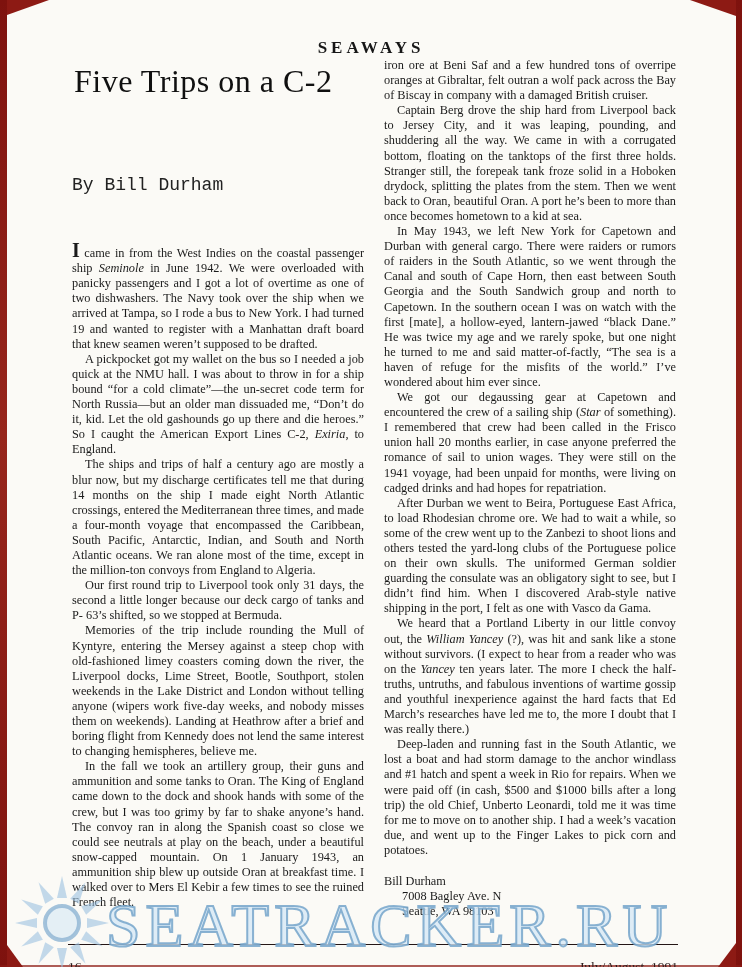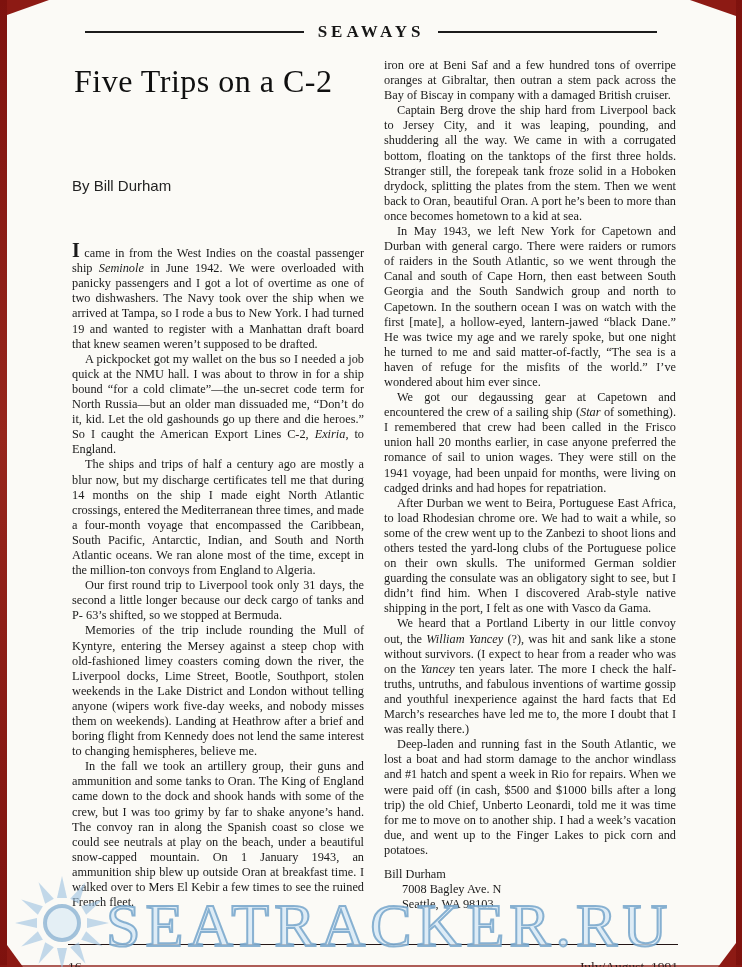--- a/index.html
+++ b/index.html
@@ -13,21 +13,21 @@
   .edge-left{left:0;top:0;bottom:0;width:7px;background:linear-gradient(180deg,#7e120e,#97261c 45%,#7e120e);}
   .edge-right{right:0;top:0;bottom:0;width:6px;background:linear-gradient(180deg,#7e120e,#97261c 55%,#7e120e);}
   .edge-bottom{left:0;right:0;bottom:0;height:2px;opacity:.7;}
   .corner-tl{left:7px;top:0;width:42px;height:15px;clip-path:polygon(0 0,100% 0,0 100%);}
   .corner-tr{right:6px;top:0;width:46px;height:16px;clip-path:polygon(0 0,100% 0,100% 100%);}
   .corner-bl{left:7px;bottom:0;width:16px;height:22px;clip-path:polygon(0 0,0 100%,100% 100%);}
   .corner-br{right:6px;bottom:0;width:18px;height:24px;clip-path:polygon(100% 0,100% 100%,0 100%);}
   
   .mag-header{
     position:absolute;top:22px;left:85px;right:85px;
-    display:flex;align-items:center;gap:14px;
+    display:flex;align-items:center;gap:14px;flex-direction:column;
   }
   .header-rule{flex:1;border-top:2px solid #1c1c1c;height:0;}
   .mag-title{
     font-size:17px;letter-spacing:4px;font-weight:600;color:#161616;
     font-family:"Liberation Serif",serif;white-space:nowrap;
   }
   
   .columns{
     position:absolute;top:58px;left:72px;width:604px;
     display:flex;gap:20px;
@@ -35,29 +35,29 @@
   .col{
     width:292px;
     font-size:12.3px;line-height:15.1px;text-align:justify;color:#1a1a1a;
   }
   .article-title{
     font-size:32px;font-weight:400;letter-spacing:.5px;color:#101010;
     white-space:nowrap;margin:6px 0 0 2px;line-height:34px;
   }
   .byline{
     margin-top:80px;
-    font-family:Liberation Sans, sans-serif;font-size:15px;color:#222;
+    font-family:Liberation Mono, monospace;font-size:18px;color:#222;
     text-align:left;
   }
   .left-paras{margin-top:50px;}
   .paras p{margin:0;text-indent:13px;}
   .paras p.noindent{text-indent:0;}
   .italic{font-style:italic;}
   .dropcap{font-weight:bold;font-size:20px;}
-  .signature-block{margin-top:9px;text-align:left;}
+  .signature-block{margin-top:16px;text-align:left;}
   .sig-line{text-indent:0;}
   .sig-indent{padding-left:18px;}
   
   .page-footer{
     position:absolute;left:68px;right:64px;top:944px;
     border-top:1.6px solid #241616;padding-top:14px;
     display:flex;justify-content:space-between;
     font-size:13.5px;color:#2a1c1c;
   }
   .issue-date{}
@@ -98,21 +98,21 @@
         <p class="noindent"><span class="dropcap">I</span><span> came in from the West Indies on the coastal passenger ship </span><span class="italic">Seminole</span><span> in June 1942. We were overloaded with panicky passengers and I got a lot of overtime as one of two dishwashers. The Navy took over the ship when we arrived at Tampa, so I rode a bus to New York. I had turned 19 and wanted to register with a Manhattan draft board that knew seamen weren’t supposed to be drafted.</span></p>
         <p><span>A pickpocket got my wallet on the bus so I needed a job quick at the NMU hall. I was about to throw in for a ship bound “for a cold climate”—the un-secret code term for North Russia—but an older man dissuaded me, “Don’t do it, kid. Let the old gashounds go up there and die heroes.” So I caught the American Export Lines C-2, </span><span class="italic">Exiria</span><span>, to England.</span></p>
         <p><span>The ships and trips of half a century ago are mostly a blur now, but my discharge certificates tell me that during 14 months on the ship I made eight North Atlantic crossings, entered the Mediterranean three times, and made a four-month voyage that encompassed the Caribbean, South Pacific, Antarctic, Indian, and South and North Atlantic oceans. We ran alone most of the time, except in the million-ton convoys from England to Algeria.</span></p>
         <p><span>Our first round trip to Liverpool took only 31 days, the second a little longer because our deck cargo of tanks and P- 63’s shifted, so we stopped at Bermuda.</span></p>
         <p><span>Memories of the trip include rounding the Mull of Kyntyre, entering the Mersey against a steep chop with old-fashioned limey coasters coming down the river, the Liverpool docks, Lime Street, Bootle, Southport, stolen weekends in the Lake District and London without telling anyone (wipers work five-day weeks, and nobody misses them on weekends). Landing at Heathrow after a brief and boring flight from Kennedy does not lend the same interest to changing hemispheres, believe me.</span></p>
         <p><span>In the fall we took an artillery group, their guns and ammunition and some tanks to Oran. The King of England came down to the dock and shook hands with some of the crew, but I was too grimy by far to shake anyone’s hand. The convoy ran in along the Spanish coast so close we could see neutrals at play on the beach, under a beautiful snow-capped mountain. On 1 January 1943, an ammunition ship blew up outside Oran at breakfast time. I walked over to Mers El Kebir a few times to see the ruined French fleet.</span></p>
       </div>
   </div>
   <div class="col">
     <div class="paras">
-        <p class="noindent"><span>iron ore at Beni Saf and a few hundred tons of overripe oranges at Gibraltar, then outran a stem pack across the Bay of Biscay in company with a damaged British cruiser.</span></p>
+        <p class="noindent"><span>iron ore at Beni Saf and a few hundred tons of overripe oranges at Gibraltar, felt outran a wolf pack across the Bay of Biscay in company with a damaged British cruiser.</span></p>
         <p><span>Captain Berg drove the ship hard from Liverpool back to Jersey City, and it was leaping, pounding, and shuddering all the way. We came in with a corrugated bottom, floating on the tanktops of the first three holds. Stranger still, the forepeak tank froze solid in a Hoboken drydock, splitting the plates from the stem. Then we went back to Oran, beautiful Oran. A port he’s been to more than once becomes hometown to a kid at sea.</span></p>
         <p><span>In May 1943, we left New York for Capetown and Durban with general cargo. There were raiders or rumors of raiders in the South Atlantic, so we went through the Canal and south of Cape Horn, then east between South Georgia and the South Sandwich group and north to Capetown. In the southern ocean I was on watch with the first [mate], a hollow-eyed, lantern-jawed “black Dane.” He was twice my age and we rarely spoke, but one night he turned to me and said matter-of-factly, “The sea is a haven of refuge for the misfits of the world.” I’ve wondered about him ever since.</span></p>
         <p><span>We got our degaussing gear at Capetown and encountered the crew of a sailing ship (</span><span class="italic">Star</span><span> of something). I remembered that crew had been called in the Frisco union hall 20 months earlier, in case anyone preferred the romance of sail to union wages. They were still on the 1941 voyage, had been unpaid for months, were living on cadged drinks and had hopes for repatriation.</span></p>
         <p><span>After Durban we went to Beira, Portuguese East Africa, to load Rhodesian chrome ore. We had to wait a while, so some of the crew went up to the Zanbezi to shoot lions and others tested the yard-long clubs of the Portuguese police on their own skulls. The uniformed German soldier guarding the consulate was an obligatory sight to see, but I didn’t find him. When I discovered Arab-style native shipping in the port, I felt as one with Vasco da Gama.</span></p>
         <p><span>We heard that a Portland Liberty in our little convoy out, the </span><span class="italic">William Yancey</span><span> (?), was hit and sank like a stone without survivors. (I expect to hear from a reader who was on the </span><span class="italic">Yancey</span><span> ten years later. The more I check the half-truths, untruths, and fabulous inventions of wartime gossip and youthful inexperience against the hard facts that Ed March’s researches have led me to, the more I doubt that I was really there.)</span></p>
         <p><span>Deep-laden and running fast in the South Atlantic, we lost a boat and had storm damage to the anchor windlass and #1 hatch and spent a week in Rio for repairs. When we were paid off (in cash, $500 and $1000 bills after a long trip) the old Chief, Unberto Leonardi, told me it was time for me to move on to another ship. I had a week’s vacation due, and went up to the Finger Lakes to pick corn and potatoes.</span></p>
       </div>
     <div class="signature-block">
       <div class="sig-line">Bill Durham</div>
       <div class="sig-line sig-indent">7008 Bagley Ave. N</div>

